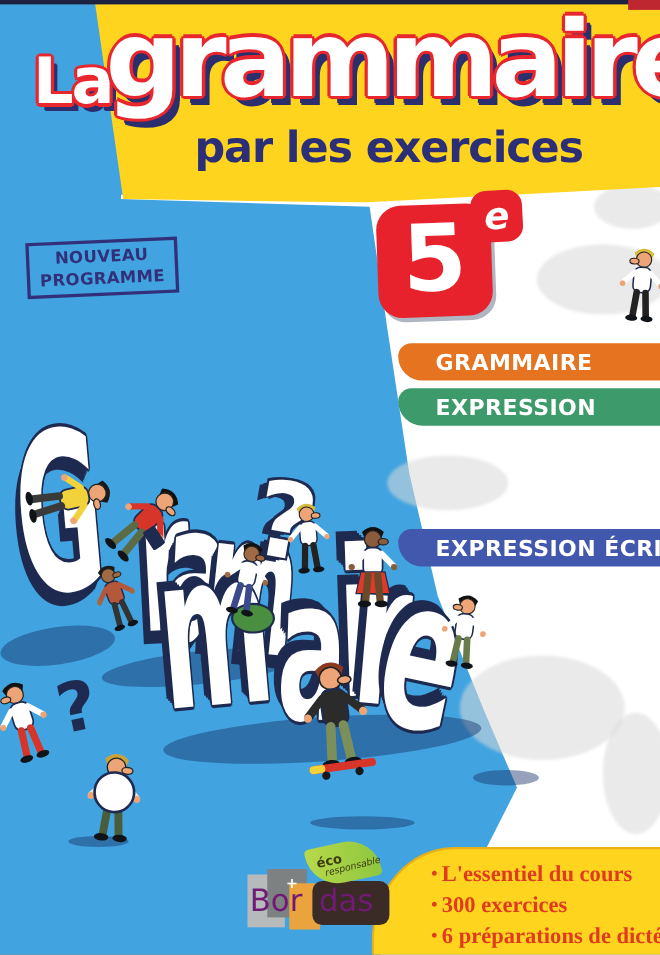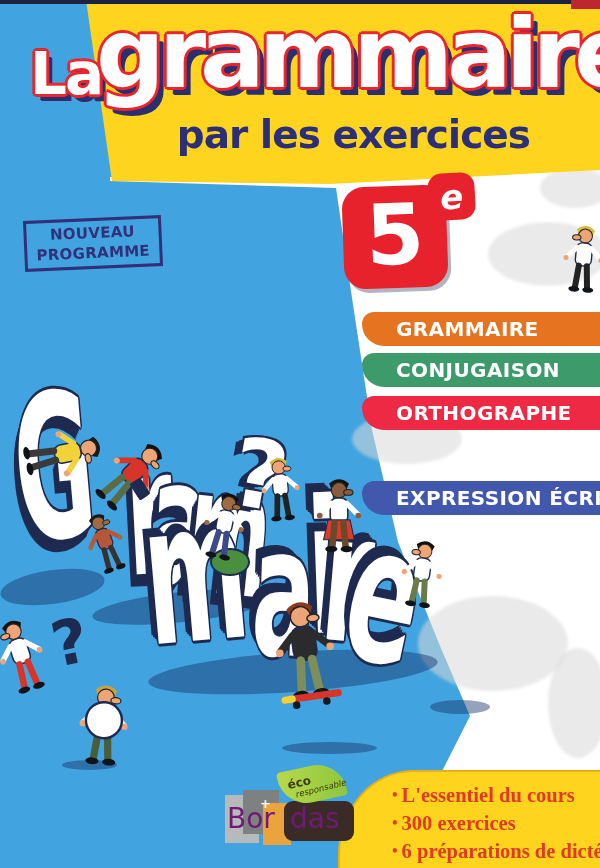--- a/index.html
+++ b/index.html
@@ -147,24 +147,21 @@
 
   <div class="program-badge">
     <div>NOUVEAU</div>
     <div>PROGRAMME</div>
   </div>
 
   <div class="topic-bar" style="top: 312px; background: rgb(229, 115, 31);">
     <span>GRAMMAIRE</span>
   </div>
   <div class="topic-bar" style="top: 353px; background: rgb(61, 155, 107);">
-    <span>CONJUGAISON</span>
-  </div>
-  <div class="topic-bar" style="top: 396px; background: rgb(238, 41, 68);">
-    <span>ORTHOGRAPHE</span>
+    <span>EXPRESSION</span>
   </div>
   <div class="topic-bar" style="top: 481px; background: rgb(66, 88, 173);">
     <span>EXPRESSION ÉCRITE</span>
   </div>
 
   <div class="ground-shadow" style="left:0px;top:570px;width:105px;height:34px;transform:rotate(-8deg);"></div>
   <div class="ground-shadow" style="left:92px;top:592px;width:180px;height:30px;transform:rotate(-6deg);"></div>
   <div class="ground-shadow" style="left:148px;top:652px;width:290px;height:40px;transform:rotate(-4deg);"></div>
   <div class="ground-shadow" style="left:282px;top:742px;width:95px;height:12px;"></div>
   <div class="ground-shadow" style="left:62px;top:760px;width:55px;height:10px;"></div>

